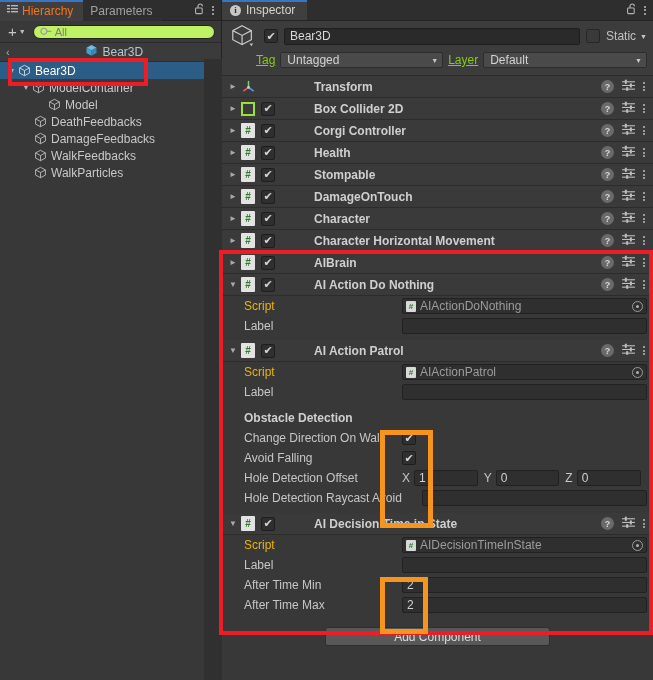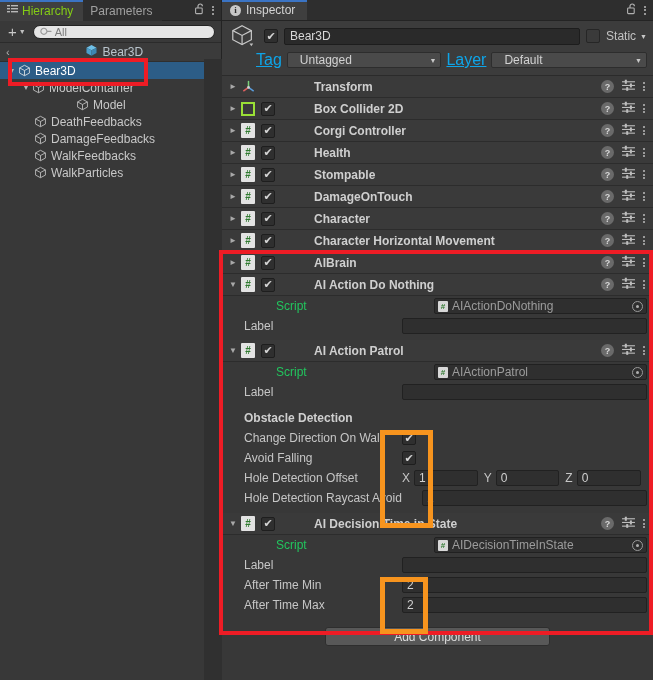--- a/index.html
+++ b/index.html
@@ -13,35 +13,35 @@
   }
   .root { position: relative; width: 653px; height: 680px; display: flex; }
 
   
   .hierarchy { width: 222px; height: 680px; background: #383838; position: relative;
                border-right: 1px solid #232323; }
   .tabbar { height: 21px; background: #393939; display: flex; align-items: stretch;
             position: relative; border-bottom: 1px solid #242424; }
   .tab { display: flex; align-items: center; gap: 4px; padding: 0 10px 0 7px;
          font-size: 12px; color: #b4b4b4; position: relative; height: 21px; }
-  .tab.active { background: #3f3f3f; color: #84cc16; }
+  .tab.active { background: #3f3f3f; color: #f97316; }
   .tab.active::before { content:""; position:absolute; left:0; right:0; top:0; height:2px;
                         background:#3b74c4; }
   .tab.inactive { background: #2e2e2e; color: #a0a0a0; }
   .tabbar-spacer { flex: 1; background: #2e2e2e; }
   .tabbar-icons { display: flex; align-items: center; gap: 7px; padding-right: 7px;
                   background: #2e2e2e; }
   .hier-icon { font-size: 11px; color: #a8a8a8; line-height: 1; }
 
   .toolbar { height: 22px; background: #393939; display: flex; align-items: center;
              gap: 5px; padding: 0 6px; border-bottom: 1px solid #2b2b2b; }
   .plus-btn { display:flex; align-items:center; gap:2px; color:#c8c8c8; font-size:15px;
               line-height:1; padding: 0 2px; }
   .caret { font-size: 7px; color:#c0c0c0; }
-  .search { flex: 1; height: 14px; background: #e5e5e5; border-radius: 8px;
+  .search { flex: 1; height: 14px; background: #bef264; border-radius: 8px;
             display: flex; align-items: center; gap: 4px; padding: 0 7px;
             color: #7b7b7b; font-size: 11px; border: 1px solid #222; }
   .search-glyph { font-size: 9px; color: #9a9a9a; transform: rotate(-45deg); display:inline-block; }
 
   .breadcrumb { height: 19px; background: #3b3b3b; display:flex; align-items:center;
                 padding: 0 6px; gap: 4px; border-bottom: 1px solid #2f2f2f; }
   .bc-back { color:#b0b0b0; font-size:11px; }
   .bc-center { flex:1; display:flex; align-items:center; justify-content:center; gap:4px;
                color:#b9c4cc; font-size:12px; }
 
@@ -71,24 +71,24 @@
   .chk { width: 14px; height: 14px; background: #2f2f2f; border:1px solid #1e1e1e;
          border-radius:2px; display:flex; align-items:center; justify-content:center;
          color:#d4d4d4; font-size:11px; line-height:1; flex:0 0 14px; }
   .chk.off { color: transparent; background:#3a3a3a; border-color:#262626; }
   .name-field { flex:1; height:17px; background:#2a2a2a; border:1px solid #1d1d1d;
                 border-radius:2px; padding: 0 5px; color:#d8d8d8; font-size:12px;
                 display:flex; align-items:center; }
   .static-wrap { display:flex; align-items:center; gap:4px; color:#c2c2c2; font-size:12px; }
   .gorow2 { display:flex; align-items:center; gap:5px; height:18px; margin-top:5px;
             padding-left: 28px; }
-  .lbl { color:#0ea5e9; font-size:16px;text-decoration:underline; }
+  .lbl { color:#84cc16; font-size:12px;text-decoration:underline; }
   .dropdown { height:16px; background:#4a4a4a; border:1px solid #2d2d2d; border-radius:2px;
               display:flex; align-items:center; justify-content:space-between;
-              padding: 0 4px 0 12px; color:#d2d2d2; font-size:12px; }
+              padding: 0 4px 0 6px; color:#d2d2d2; font-size:12px; }
   .dd-tag { width: 165px; }
   .dd-layer { width: 166px; justify-content: space-between; }
   .dd-caret { font-size:7px; color:#c8c8c8; }
 
   
   .complist { position:relative; }
   .comp { height: 22px; background: #3a3a3a; display:flex; align-items:center;
           border-bottom:1px solid #2c2c2c; padding-left: 4px; }
   .cfold { width: 14px; font-size:8px; color:#a9a9a9; text-align:center; flex:0 0 14px; }
   .cicon { width:16px; height:16px; margin-right:5px; flex:0 0 16px; display:flex;
@@ -103,21 +103,21 @@
   .help-ic { width:13px; height:13px; border-radius:50%; background:#6a6a6a; color:#d8d8d8;
              font-size:9px; font-weight:bold; display:flex; align-items:center;
              justify-content:center; }
   .kebab { color:#bdbdbd; font-size:11px; letter-spacing:0; line-height:0.8;
            display:flex; flex-direction:column; gap:1.5px; }
   .kebab i { width:2px; height:2px; background:#bdbdbd; border-radius:50%; display:block; }
 
   .body { background: #383838; }
   .prow { height: 20px; display:flex; align-items:center; padding-left: 22px; }
   .prow .pl { width: 158px; font-size:12px; color:#c6c6c6; }
-  .prow .pl.dim { color: #22c55e; margin-left: 32px; }
+  .prow .pl.dim { color: #eab308; }
   .prow .pl.bold { font-weight:bold; color:#cfcfcf; }
   .objfield { flex:1; margin-right:6px; height:16px; background:#2f2f2f; border:1px solid #212121;
               border-radius:2px; display:flex; align-items:center; padding: 0 3px;
               color:#9c9c9c; font-size:12px; gap:4px; }
   .objfield .mini { width:10px; height:11px; background:#d8d8d8; color:#2f7a2f; font-size:8px;
                     font-weight:bold; display:flex; align-items:center; justify-content:center;
                     border-radius:1px; }
   .obj-dot { margin-left:auto; width:11px; height:11px; border-radius:50%;
              border:1px solid #9a9a9a; display:flex; align-items:center; justify-content:center; }
   .obj-dot i { width:3px; height:3px; background:#b0b0b0; border-radius:50%; display:block; }
@@ -229,21 +229,21 @@
         <span class="tfold">▼</span>
         <span class="ticon">
           <svg width="13" height="13" viewBox="0 0 14 14">
             <path d="M7 1.4 L12.3 4.2 L12.3 9.8 L7 12.6 L1.7 9.8 L1.7 4.2 Z" fill="none" stroke="#b9b9b9" stroke-width="1"></path>
             <path d="M1.7 4.2 L7 7 L12.3 4.2 M7 7 L7 12.6" fill="none" stroke="#b9b9b9" stroke-width="1"></path>
           </svg>
         </span>
         <span>ModelContainer</span>
       </div>
 
-      <div class="trow" style="padding-left:76px">
+      <div class="trow" style="padding-left:48px">
         <span class="ticon">
           <svg width="13" height="13" viewBox="0 0 14 14">
             <path d="M7 1.4 L12.3 4.2 L12.3 9.8 L7 12.6 L1.7 9.8 L1.7 4.2 Z" fill="none" stroke="#b9b9b9" stroke-width="1"></path>
             <path d="M1.7 4.2 L7 7 L12.3 4.2 M7 7 L7 12.6" fill="none" stroke="#b9b9b9" stroke-width="1"></path>
           </svg>
         </span>
         <span>Model</span>
       </div>
 
       <div class="trow" style="padding-left:34px">

